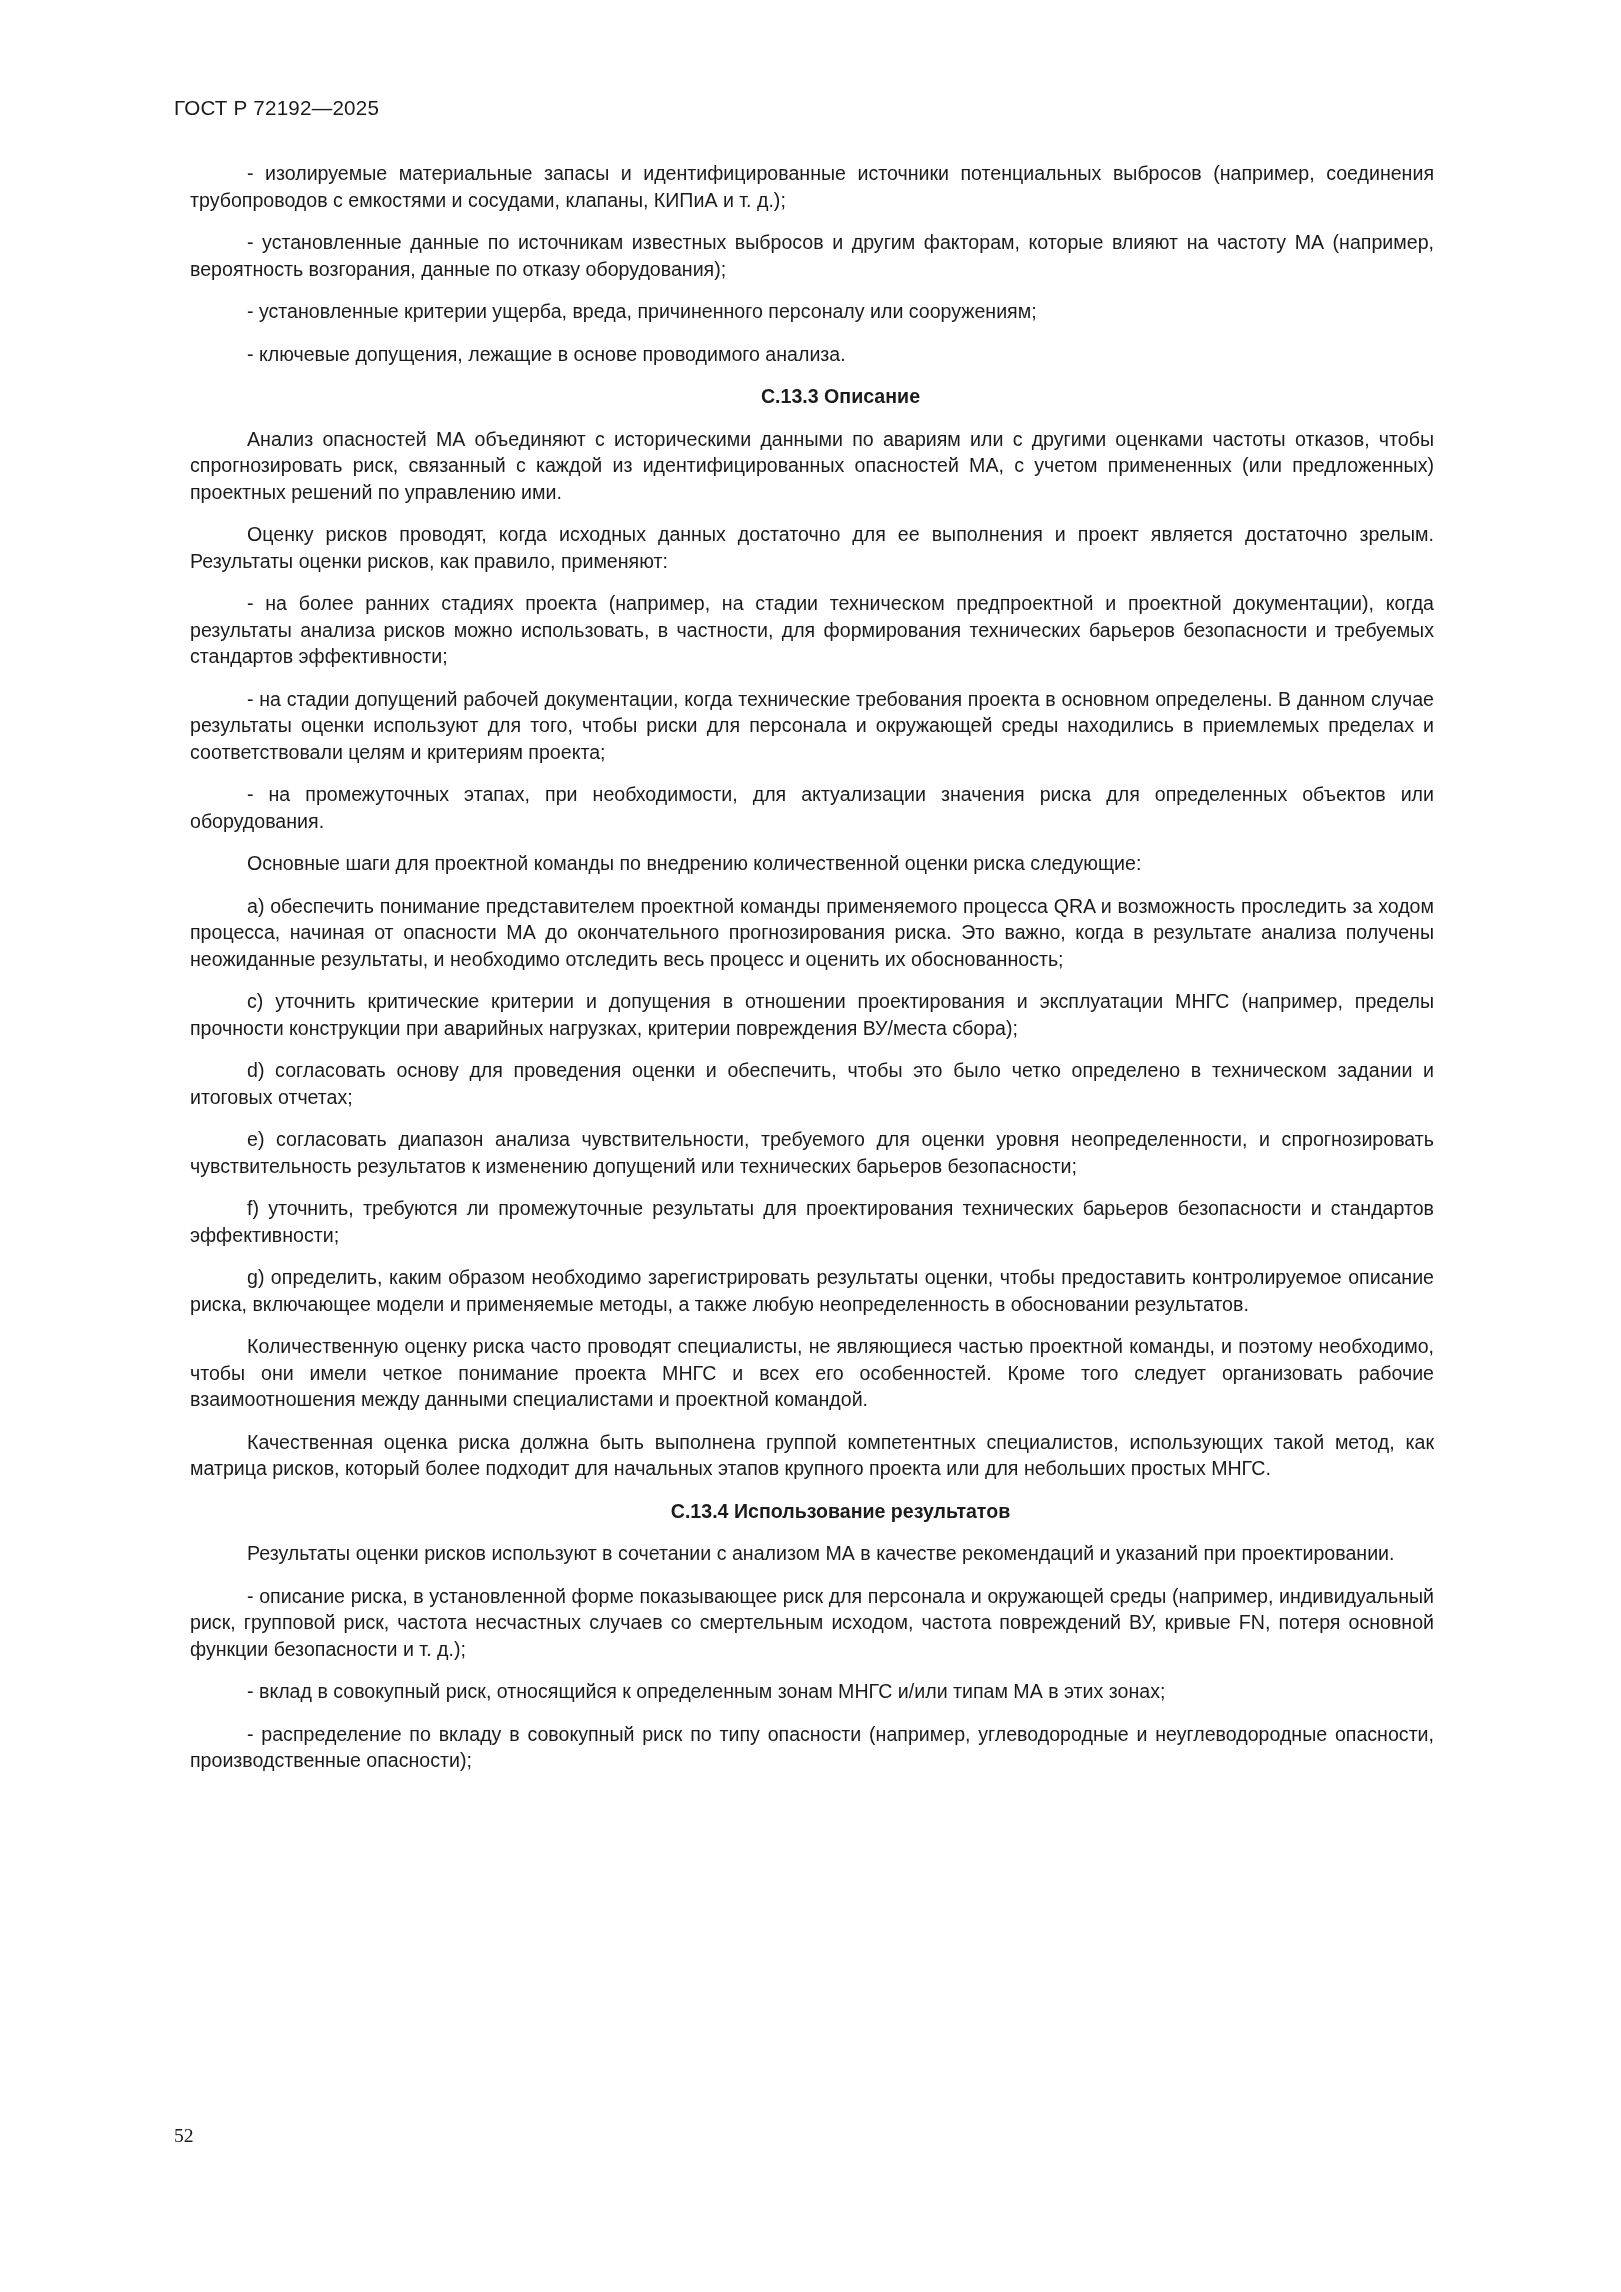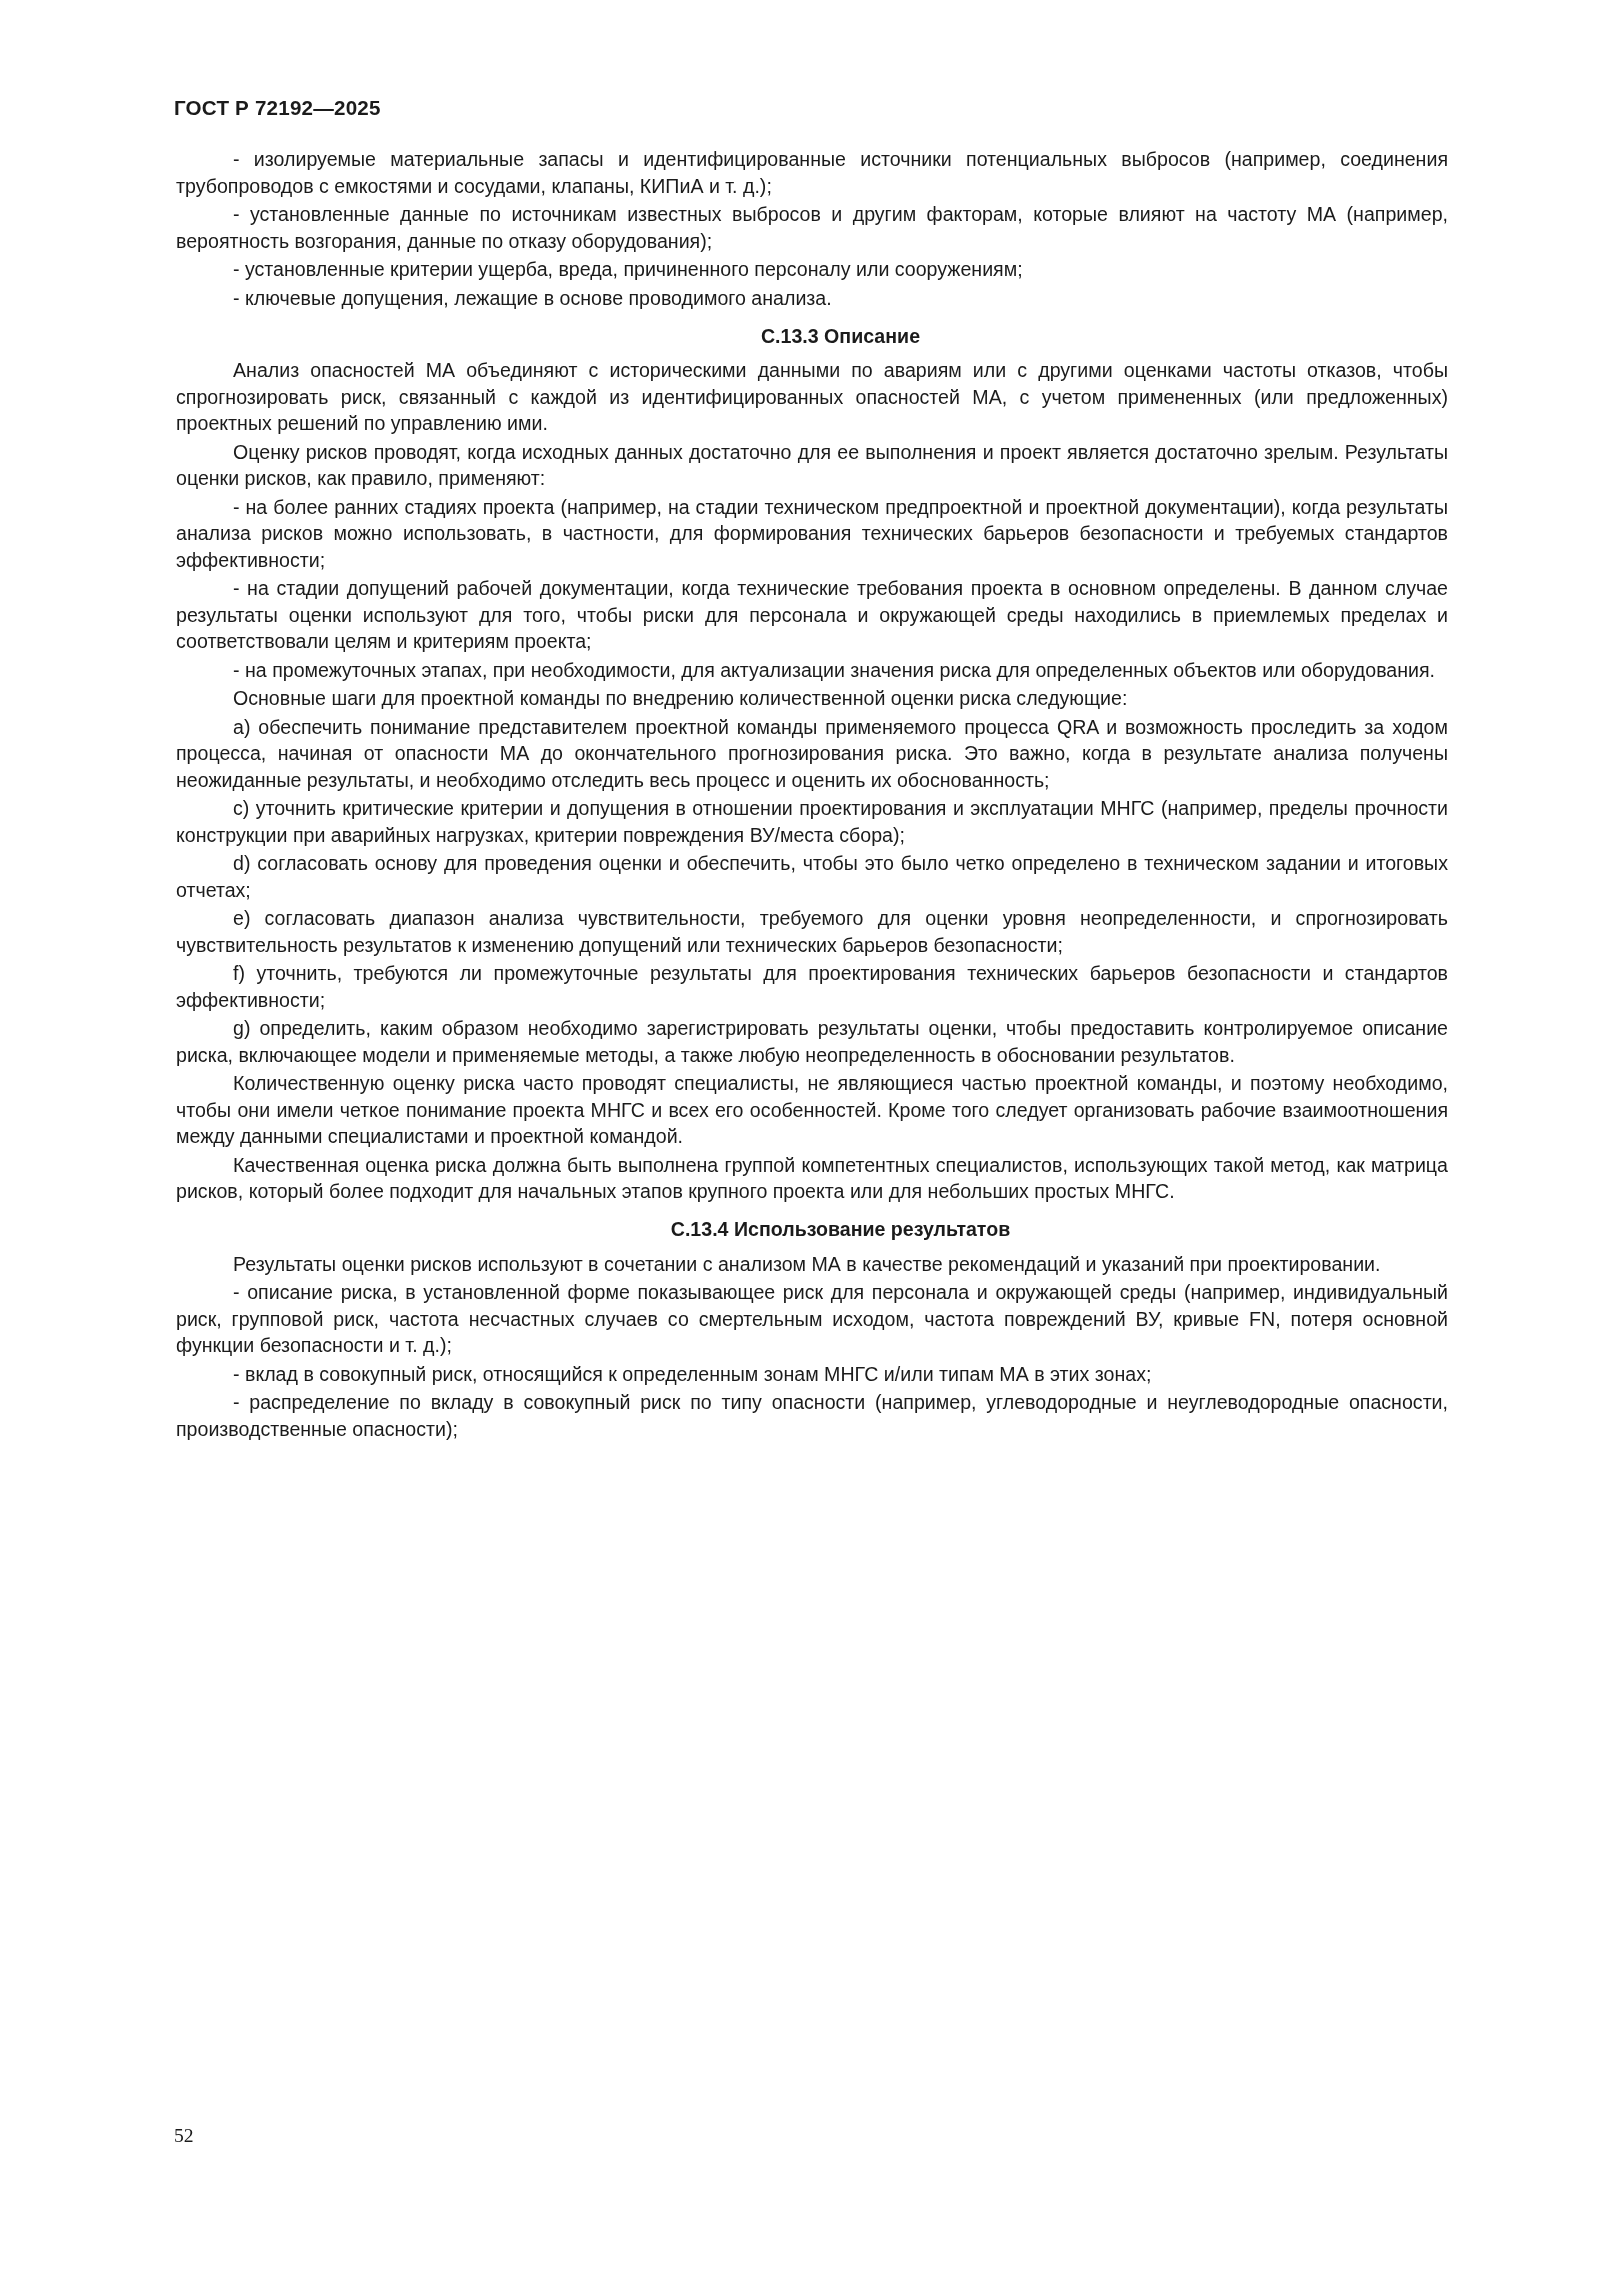--- a/index.html
+++ b/index.html
@@ -14,34 +14,34 @@
     background: #ffffff;
     font-family: "Liberation Sans", sans-serif;
     color: #1b1b1b;
     overflow: hidden;
   }
   .doc-header {
     position: absolute;
     left: 174px;
     top: 96px;
     font-size: 20.6px;
-    font-weight: bold;
+    font-weight: normal;
     letter-spacing: 0.2px;
   }
   .content {
     position: absolute;
     left: 174px;
     top: 144px;
     width: 1276px;
     font-size: 19.6px;
     line-height: 26.5px;
     text-align: justify;
   }
   .content p {
-    margin: 2px;
+    margin: 16px;
     text-indent: 57px;
   }
   .content p.heading {
     font-weight: bold;
     margin-top: 11.8px;
     margin-bottom: 7.8px;
     text-align: center;
   }
   .page-number {
     position: absolute;

